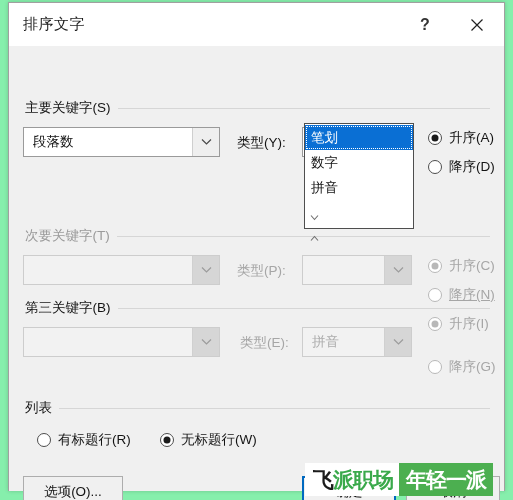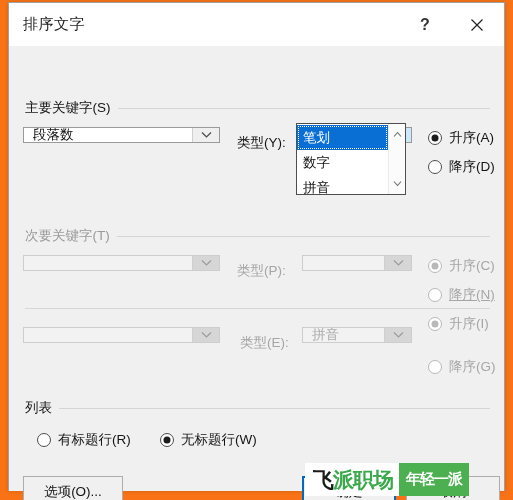--- a/index.html
+++ b/index.html
@@ -8,21 +8,21 @@
     width: 513px; height: 500px;
     background: #e9e9e9;
     font-family: "Liberation Sans", "DejaVu Sans", sans-serif;
     overflow: hidden;
   }
 
   #root {
     position: relative;
     width: 513px;
     height: 500px;
-    background: #f97316;
+    background: #86efac;
   }
 
   
   .dialog {
     position: absolute;
     left: 8px; top: 2px;
     width: 497px; height: 489px;
     background: #f0f0f0;
     border: 1px solid #a0a0a0;
     box-shadow: 0 0 4px rgba(0,0,0,0.18);
@@ -77,21 +77,21 @@
   .group-line {
     position: absolute;
     left: 16px; right: 14px; top: 9px;
     height: 1px;
     background: #d6d6d6;
   }
 
   
   .combo {
     position: absolute;
-    height: 16px;
+    height: 30px;
     background: #ffffff;
     border: 1px solid #9a9a9a;
     display: flex;
     align-items: stretch;
   }
   .combo .ctext {
     flex: 1;
     display: flex; align-items: center;
     padding-left: 9px;
     font-size: 13.5px;
@@ -222,21 +222,21 @@
     font-weight: 700;
     letter-spacing: -1px;
   }
   .wm-left .c1 { color: #1b1b1b; }
   .wm-left .c2 { color: #3aa94b; }
   .wm-right {
     background: #4caf50;
     color: #ffffff;
     display: flex; align-items: center;
     padding: 0 7px;
-    font-size: 15px;
+    font-size: 21px;
     font-weight: 700;
     letter-spacing: -1px;
   }
 </style>
 </head>
 <body>
 
 <div id="root">
   <div class="dialog">
 
@@ -315,20 +315,21 @@
           <span class="rlabel">升序(C)</span>
         </div>
         <div class="radio dim" style="left:419px; top:59px;text-decoration:underline;">
           <span class="rdot"></span>
           <span class="rlabel">降序(N)</span>
         </div>
       </div>
 
       <div class="group" style="top:252px;height:78px;">
         <div class="group-line"></div>
+        <div class="group-label">第三关键字(B)</div>
 
         <div class="combo disabled" style="left:14px; top:28px; width:197px;">
           <div class="ctext"></div>
           <div class="carrow">
             <svg class="chev" width="11" height="8" viewBox="0 0 11 8">
               <path d="M1 1.5 L5.5 6 L10 1.5" stroke="#9c9c9c" stroke-width="1.2" fill="none"></path>
             </svg>
           </div>
         </div>
 
@@ -364,21 +365,21 @@
         <div class="radio checked" style="left:151px; top:32px;">
           <span class="rdot"></span>
           <span class="rlabel">无标题行(W)</span>
         </div>
       </div>
 
       <div class="btn" style="left:14px; top:429px; width:100px;">选项(O)...</div>
       <div class="btn focus" style="left:293px; top:429px; width:94px;">确定</div>
       <div class="btn" style="left:397px; top:429px; width:94px;">取消</div>
 
-      <div class="dropdown" style="left:287px; top:76px; width:110px; height:72px;">
+      <div class="dropdown" style="left:295px; top:76px; width:110px; height:106px;flex-direction:column;">
         <div class="dd-items">
           <div class="dd-item sel">笔划</div>
           <div class="dd-item">数字</div>
           <div class="dd-item">拼音</div>
         </div>
         <div class="dd-scroll">
           <div class="sarrow up">
             <svg width="9" height="7" viewBox="0 0 9 7">
               <path d="M1 5.5 L4.5 1.5 L8 5.5" stroke="#6f6f6f" stroke-width="1.1" fill="none"></path>
             </svg>

